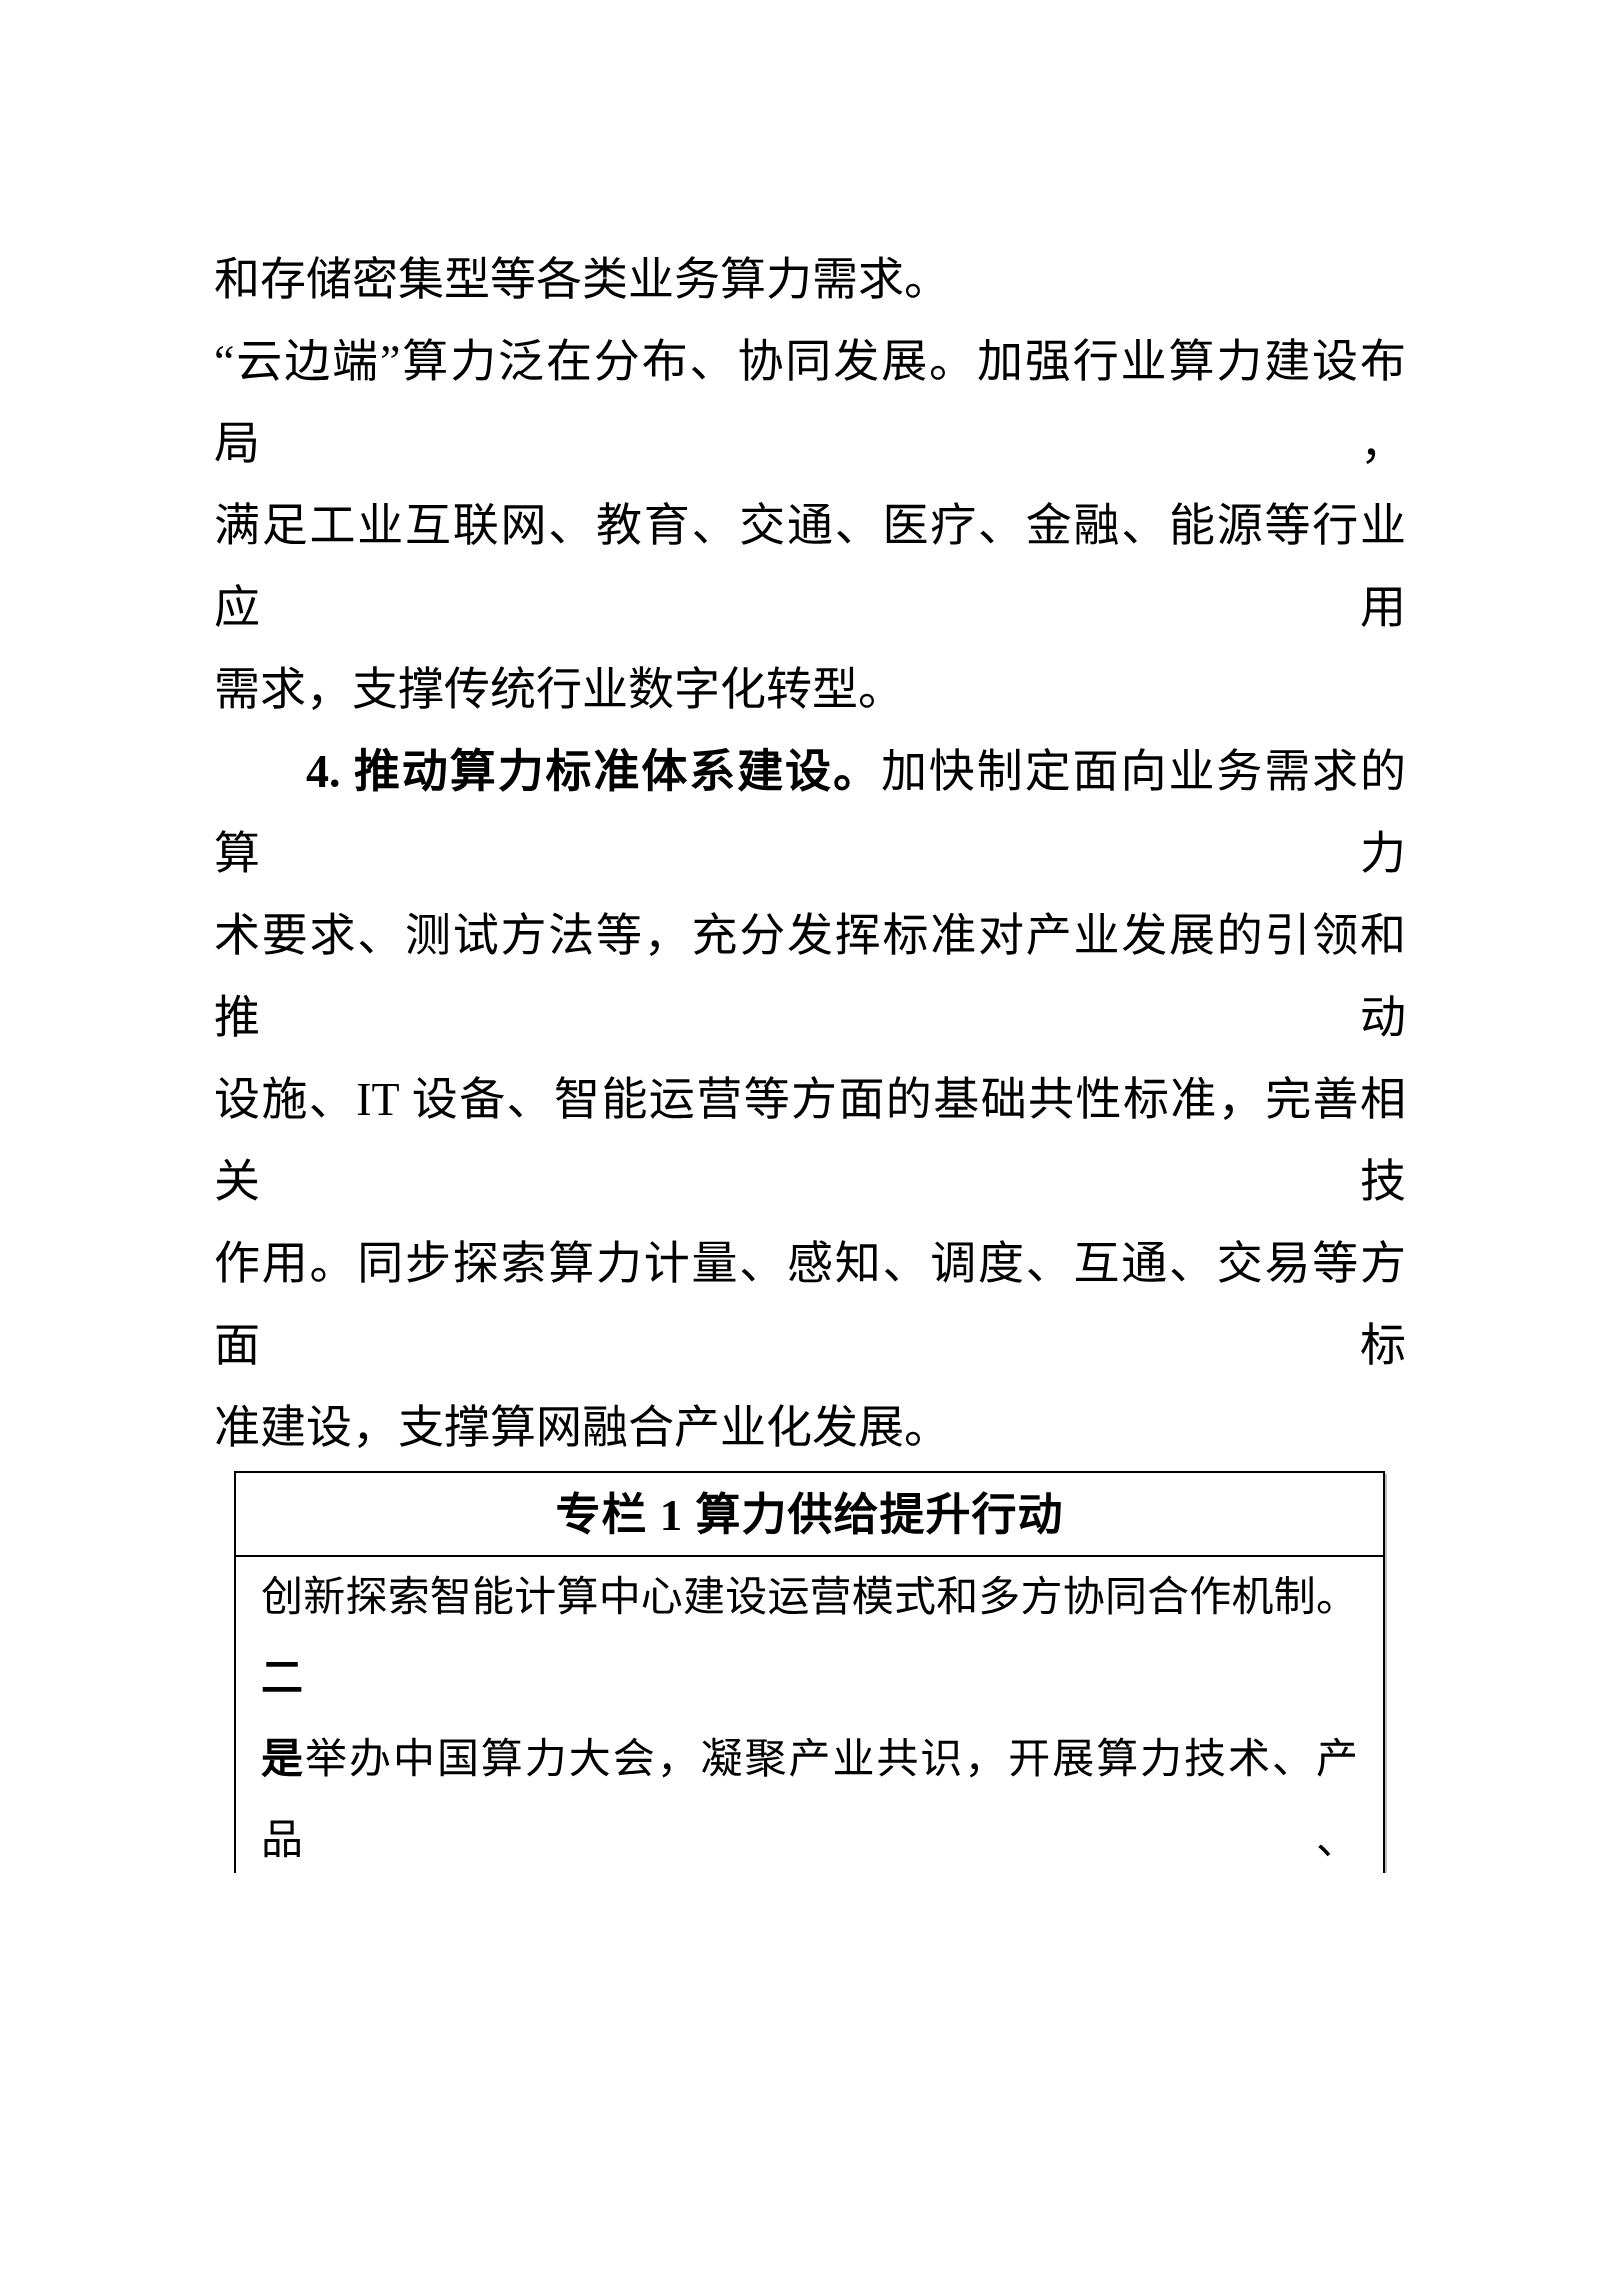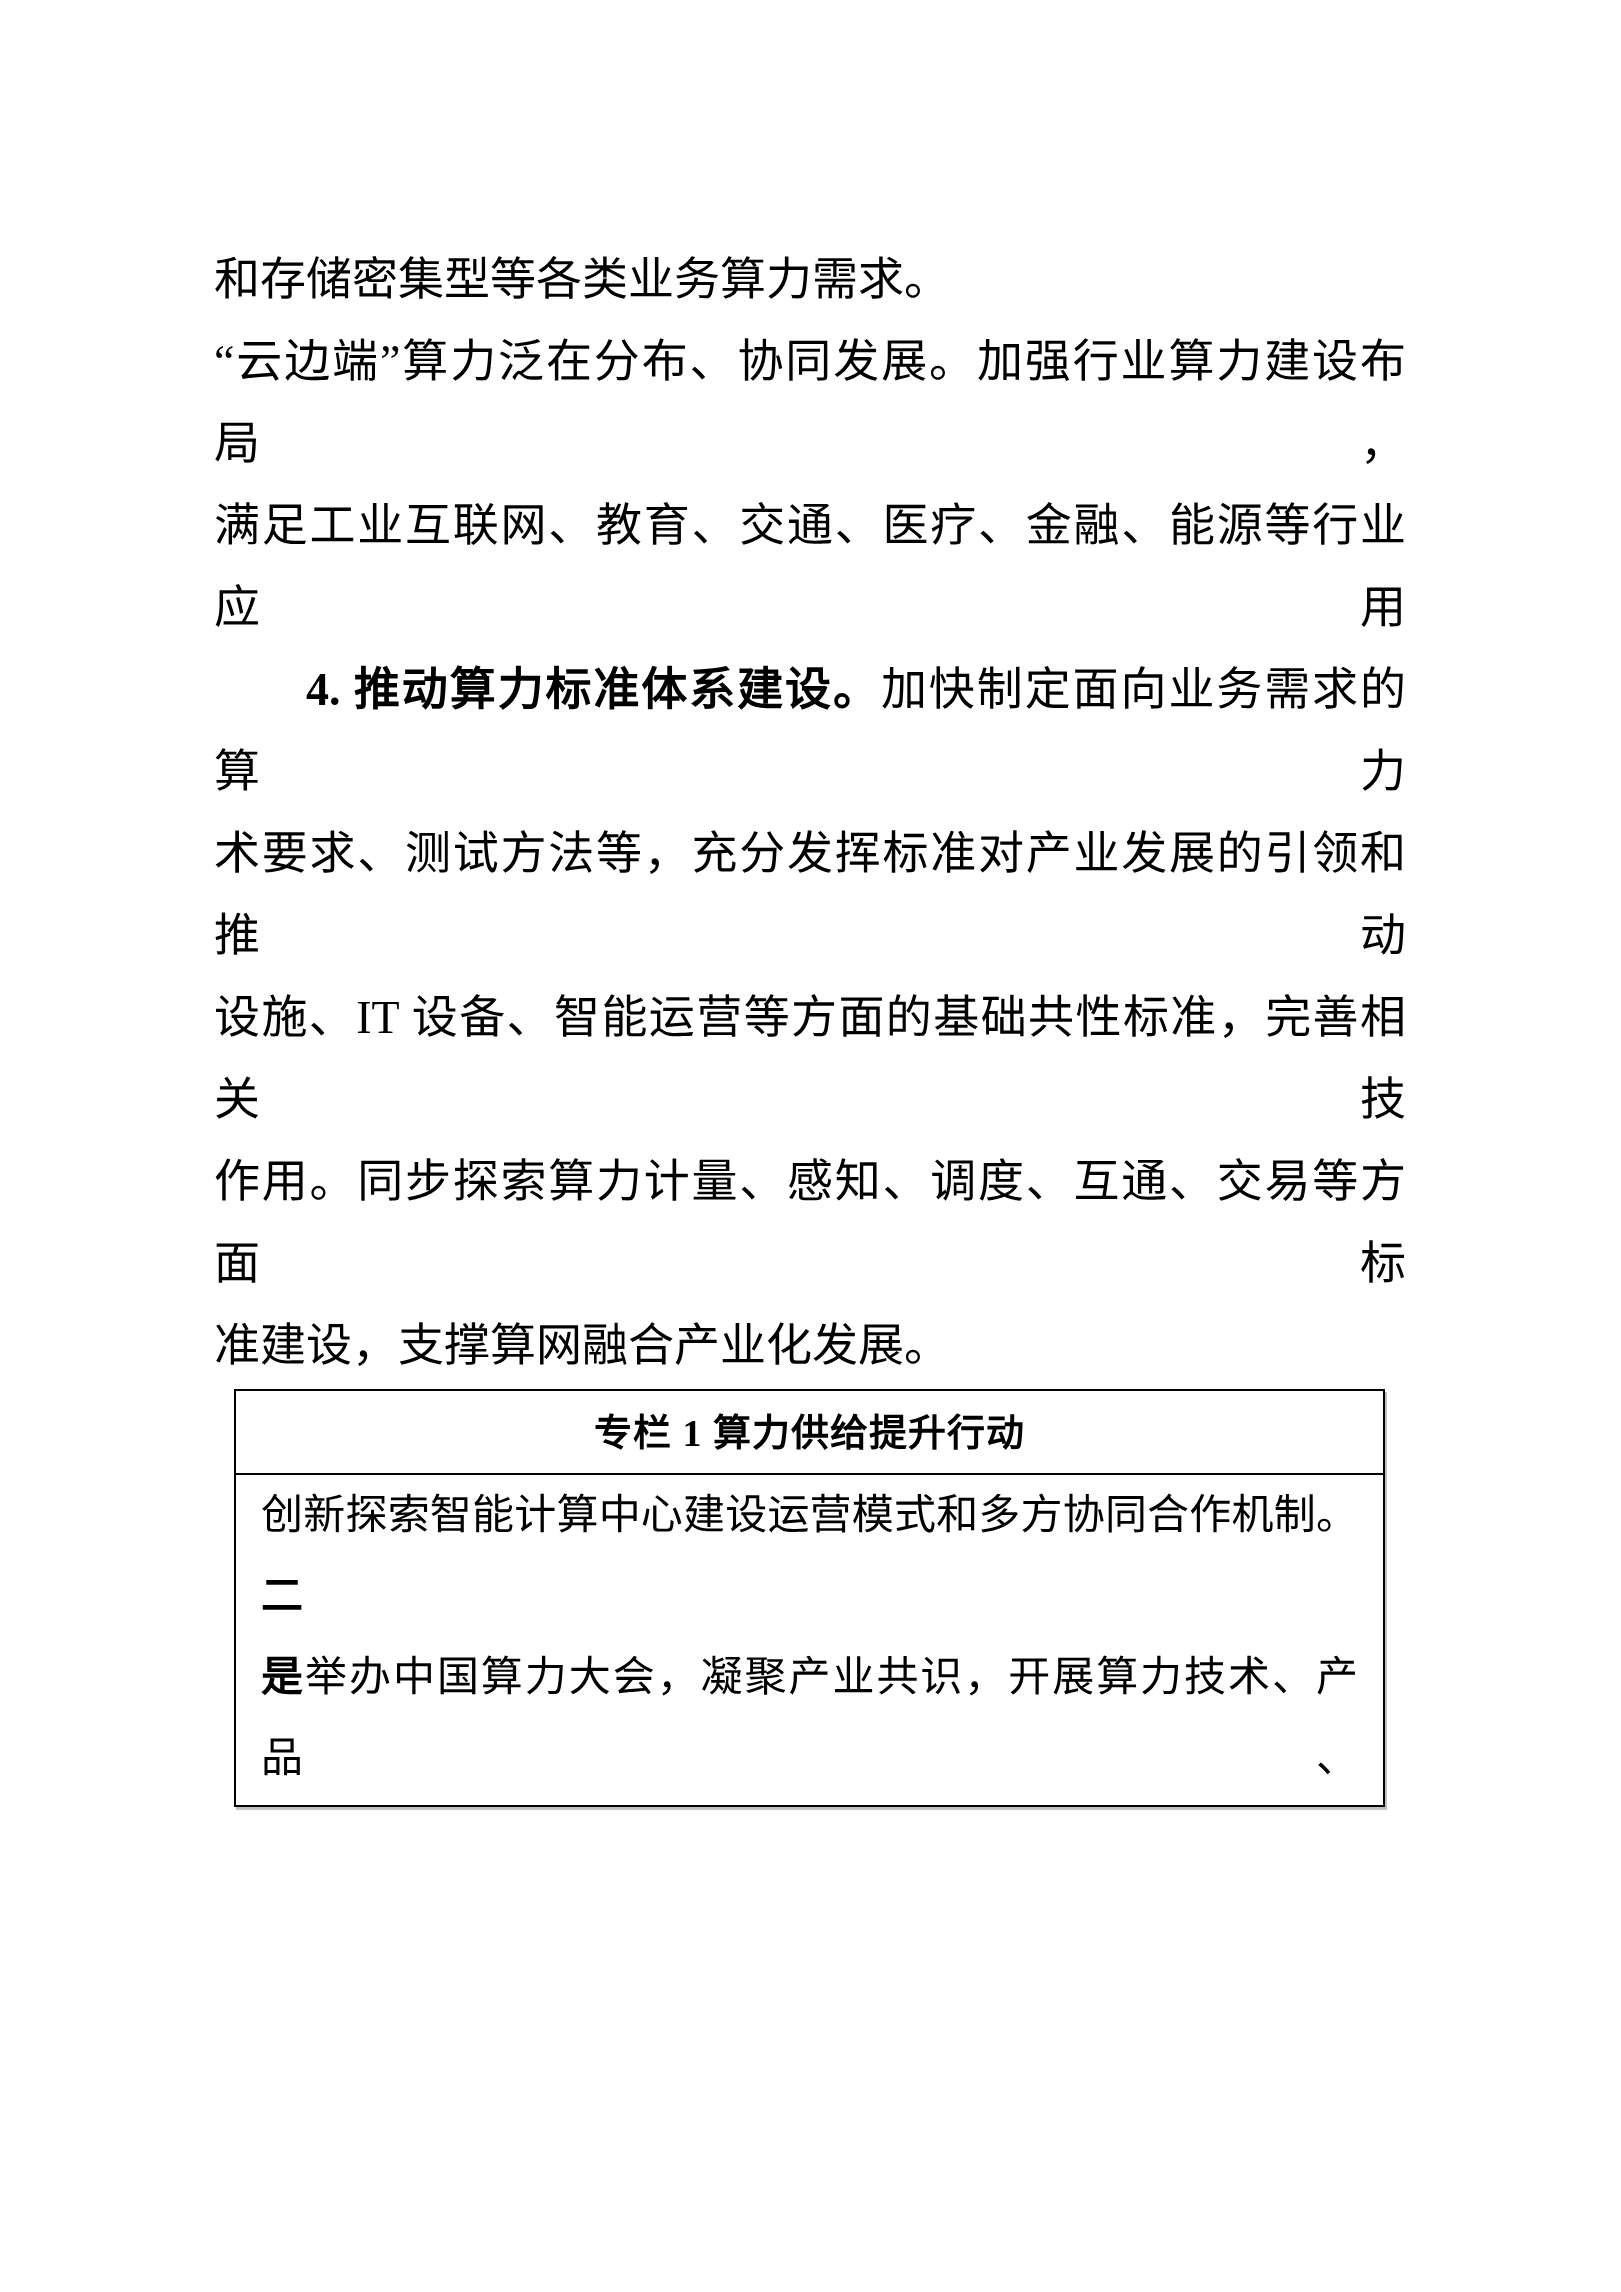--- a/index.html
+++ b/index.html
@@ -39,21 +39,21 @@
     margin-right: 20.6px;
     margin-top: 2px;
     margin-bottom: 7.8px;
     box-shadow: 2px 2.9px 0 rgba(0,0,0,0.25);
   }
   .box-title {
     height: 84px;
     line-height: 84px;
     text-align: center;
     font-weight: 700;
-    font-size: 38px;
+    font-size: 45px;
     border-bottom: 2.9px solid #000;
     letter-spacing: 1px;
   }
   .box-body {
     padding: 0 25.5px 5.9px 25.5px;
     font-size: 42px;
     line-height: 81px;
   }
   .page-number {
     position: absolute;
@@ -69,20 +69,21 @@
 <body>
 
 <div class="page">
   <div class="content">
       <div class="block paragraph">
         <div class="line"><span>和存储密集型等各类业务算力需求。</span></div>
       </div>
       <div class="block paragraph">
         <div class="line full"><span>“云边端”算力泛在分布、协同发展。加强行业算力建设布局，</span></div>
         <div class="line full"><span>满足工业互联网、教育、交通、医疗、金融、能源等行业应用</span></div>
+        <div class="line"><span>需求，支撑传统行业数字化转型。</span></div>
       </div>
       <div class="block paragraph">
         <div class="line full ind"><span class="b">4. 推动算力标准体系建设。</span><span>加快制定面向业务需求的算力</span></div>
         <div class="line full"><span>术要求、测试方法等，充分发挥标准对产业发展的引领和推动</span></div>
         <div class="line full"><span>设施、IT 设备、智能运营等方面的基础共性标准，完善相关技</span></div>
         <div class="line full"><span>作用。同步探索算力计量、感知、调度、互通、交易等方面标</span></div>
         <div class="line"><span>准建设，支撑算网融合产业化发展。</span></div>
       </div>
       <div class="box">
         <div class="box-title">专栏 1 算力供给提升行动</div>

